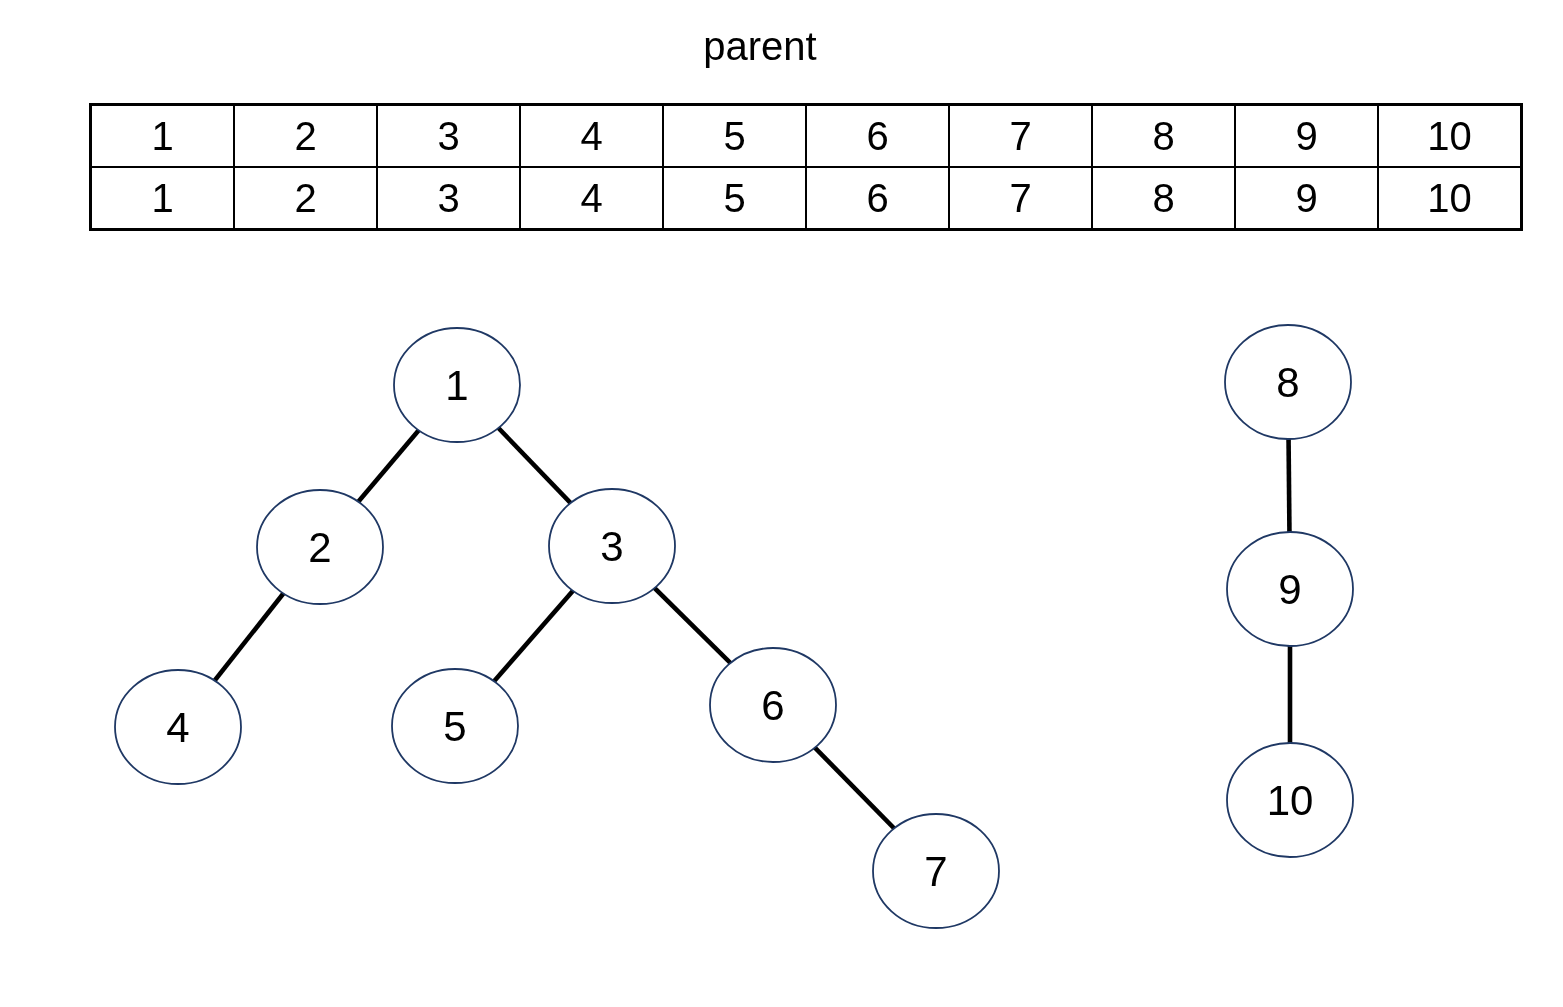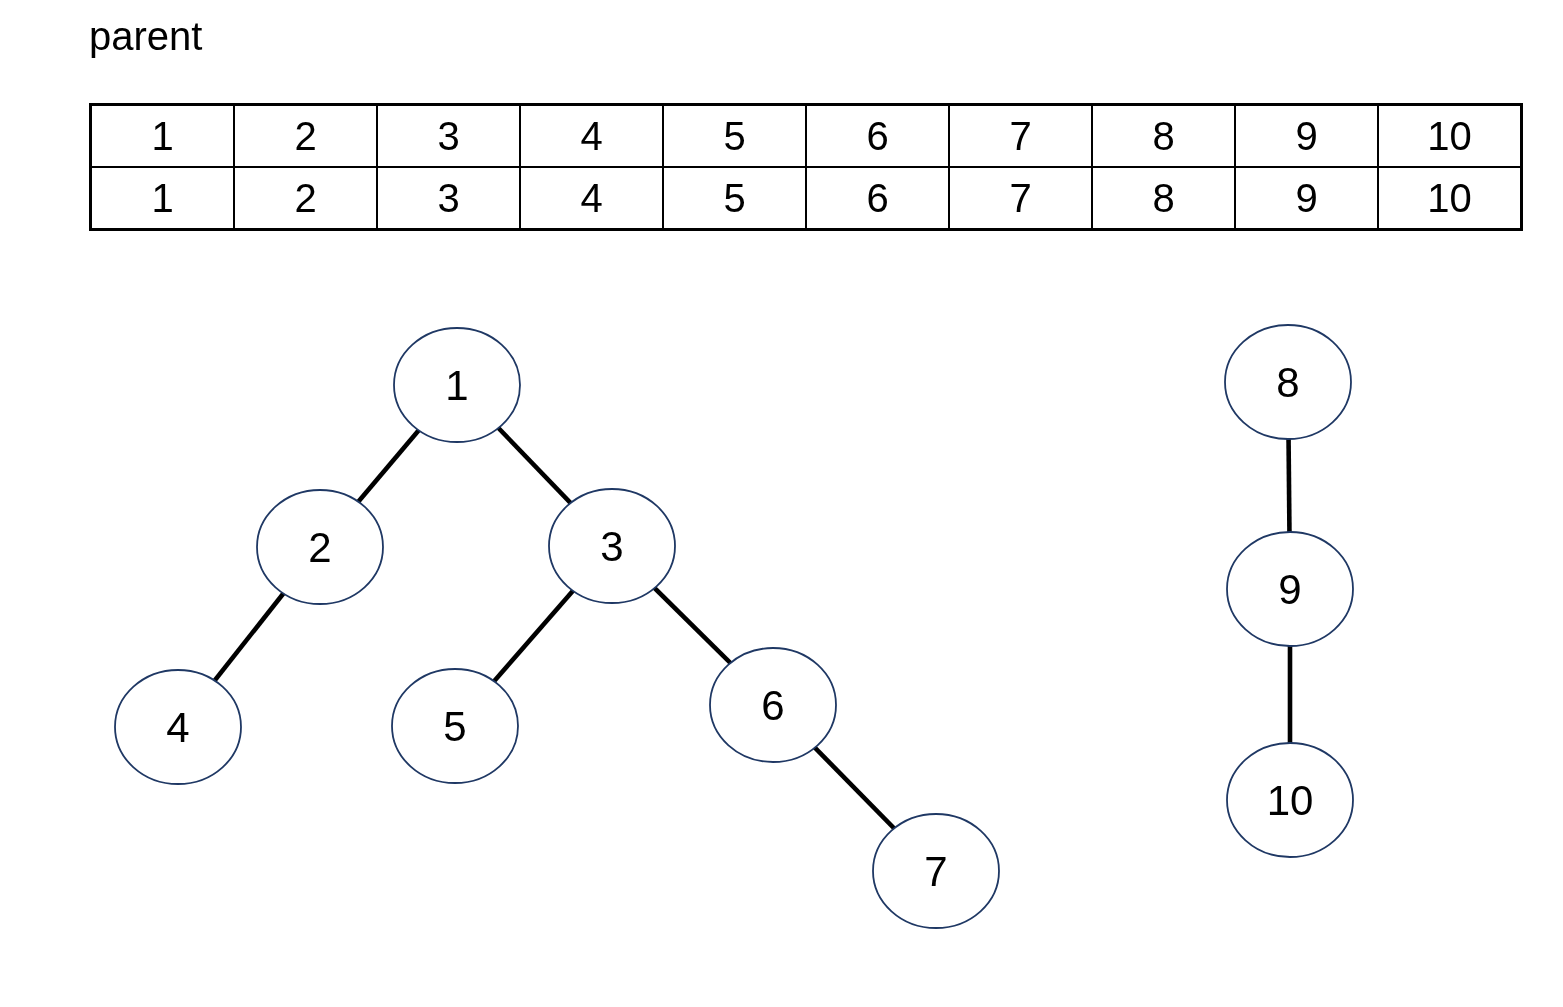--- a/index.html
+++ b/index.html
@@ -10,23 +10,24 @@
   body {
     width: 1563px;
     height: 1007px;
     position: relative;
     overflow: hidden;
     font-family: "Liberation Sans", sans-serif;
     color: #000000;
   }
   .diagram-title {
     position: absolute;
-    top: 12px;
+    top: 22px;
     left: 89px;
     width: 1342px;
+    text-align: center;
     font-size: 40px;
     line-height: 48px;
     color: #000000;
   }
   table.parent-table {
     position: absolute;
     top: 103px;
     left: 89px;
     width: 1410px;
     table-layout: fixed;

